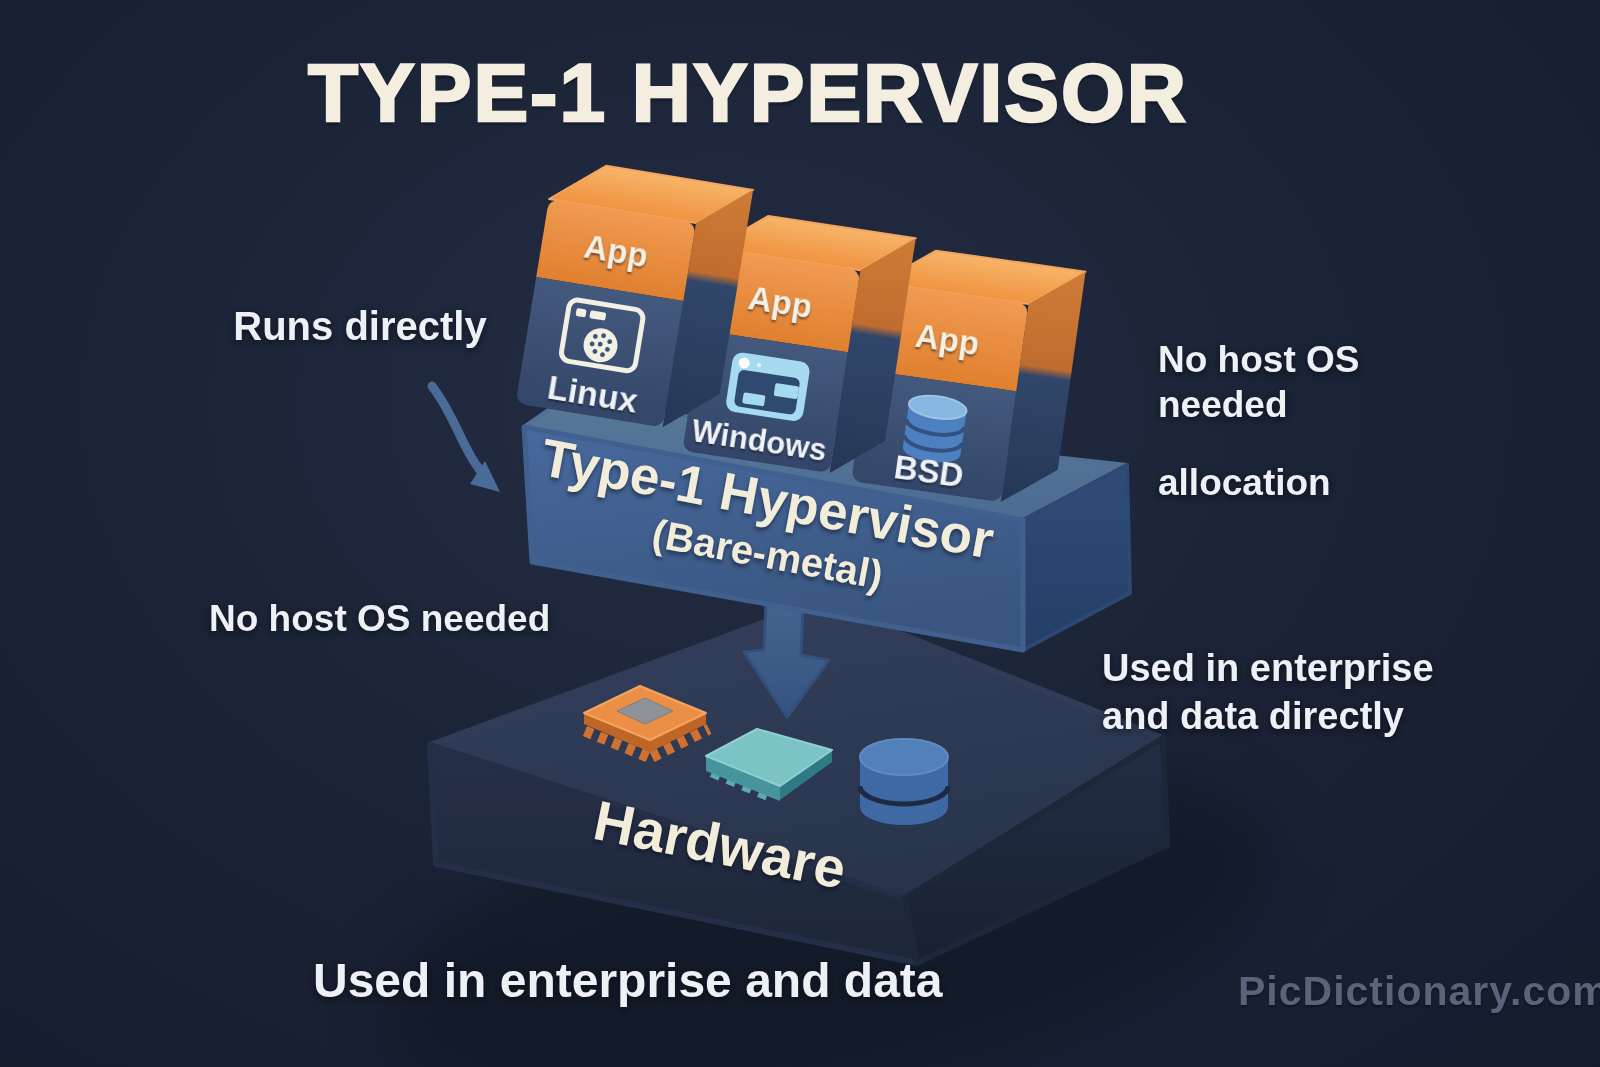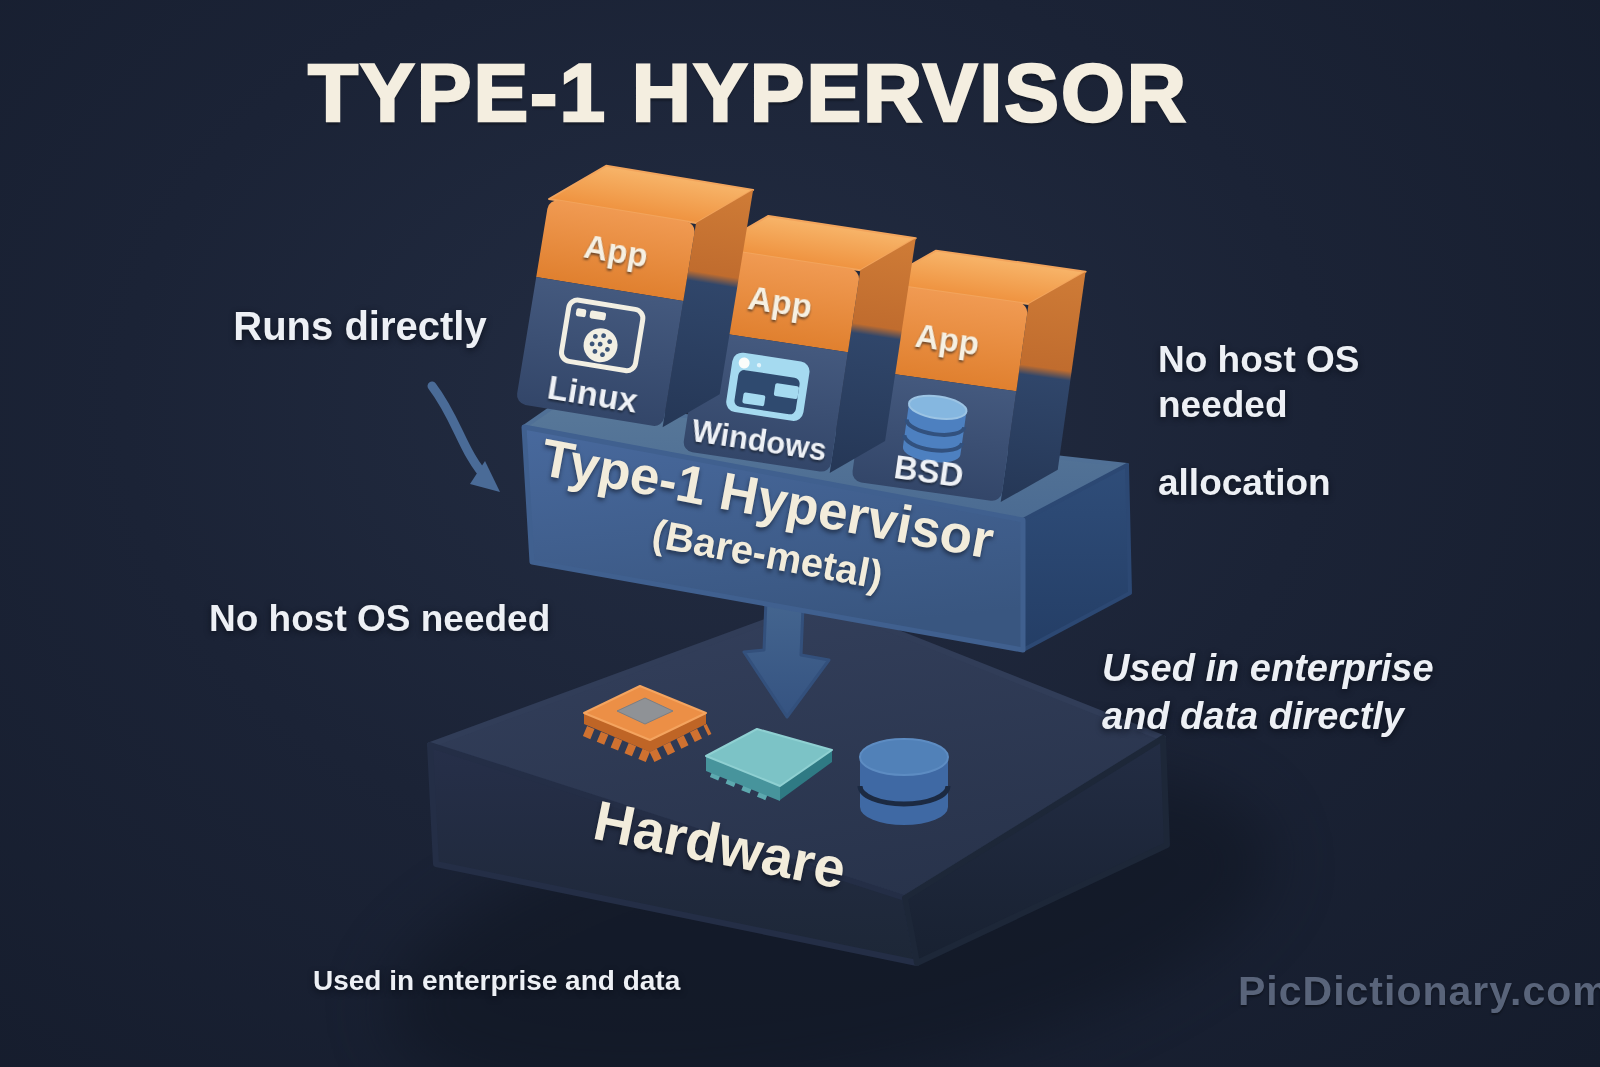--- a/index.html
+++ b/index.html
@@ -204,26 +204,26 @@
 
   <div class="txt ann" style="left:1158px;top:337px;">
     <div>No host OS</div>
     <div>needed</div>
   </div>
 
   <div class="txt ann" style="left:1158px;top:460px;">
     <div>allocation</div>
   </div>
 
-  <div class="txt ann" style="left:1102px;top:644px;font-size:38px;line-height:48px;font-style:italic;">
+  <div class="txt ann" style="left:1102px;top:644px;font-size:38px;line-height:48px;">
     <div>Used in enterprise</div>
     <div>and data directly</div>
   </div>
 
-  <div class="txt ann" style="left:313px;top:958px;font-size:28px;">Used in enterprise and data</div>
+  <div class="txt ann" style="left:313px;top:958px;font-size:48px;">Used in enterprise and data</div>
 
   <div class="txt slab-text" style="left:515px;top:468px;width:505px;font-size:53px;transform:rotate(10.6deg);">Type-1 Hypervisor</div>
   <div class="txt slab-text" style="left:515px;top:532px;width:505px;font-size:40px;transform:rotate(10.6deg);">(Bare-metal)</div>
 
   <div class="txt slab-text" style="left:470px;top:812px;width:500px;font-size:56px;transform:rotate(11.5deg);">Hardware</div>
 
   <div class="txt watermark" style="left:1238px;top:968px;">PicDictionary.com</div>
 </div>
 
 </body></html>

